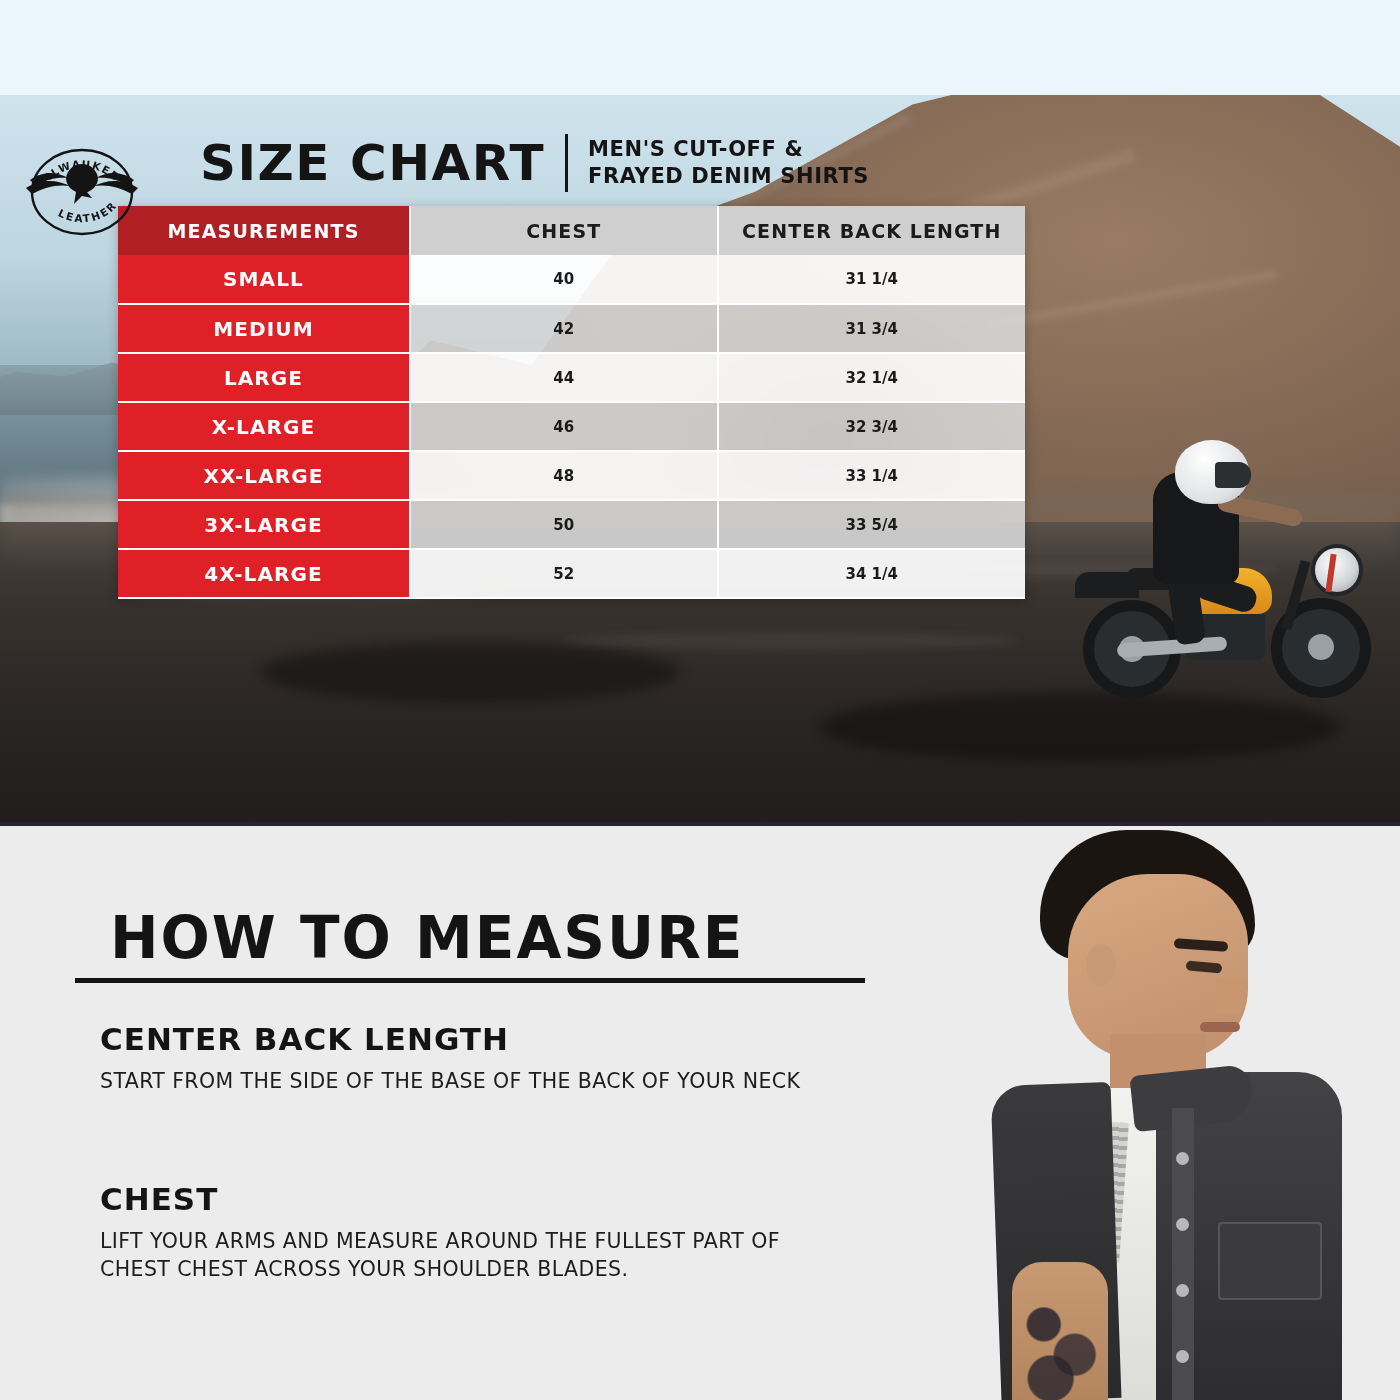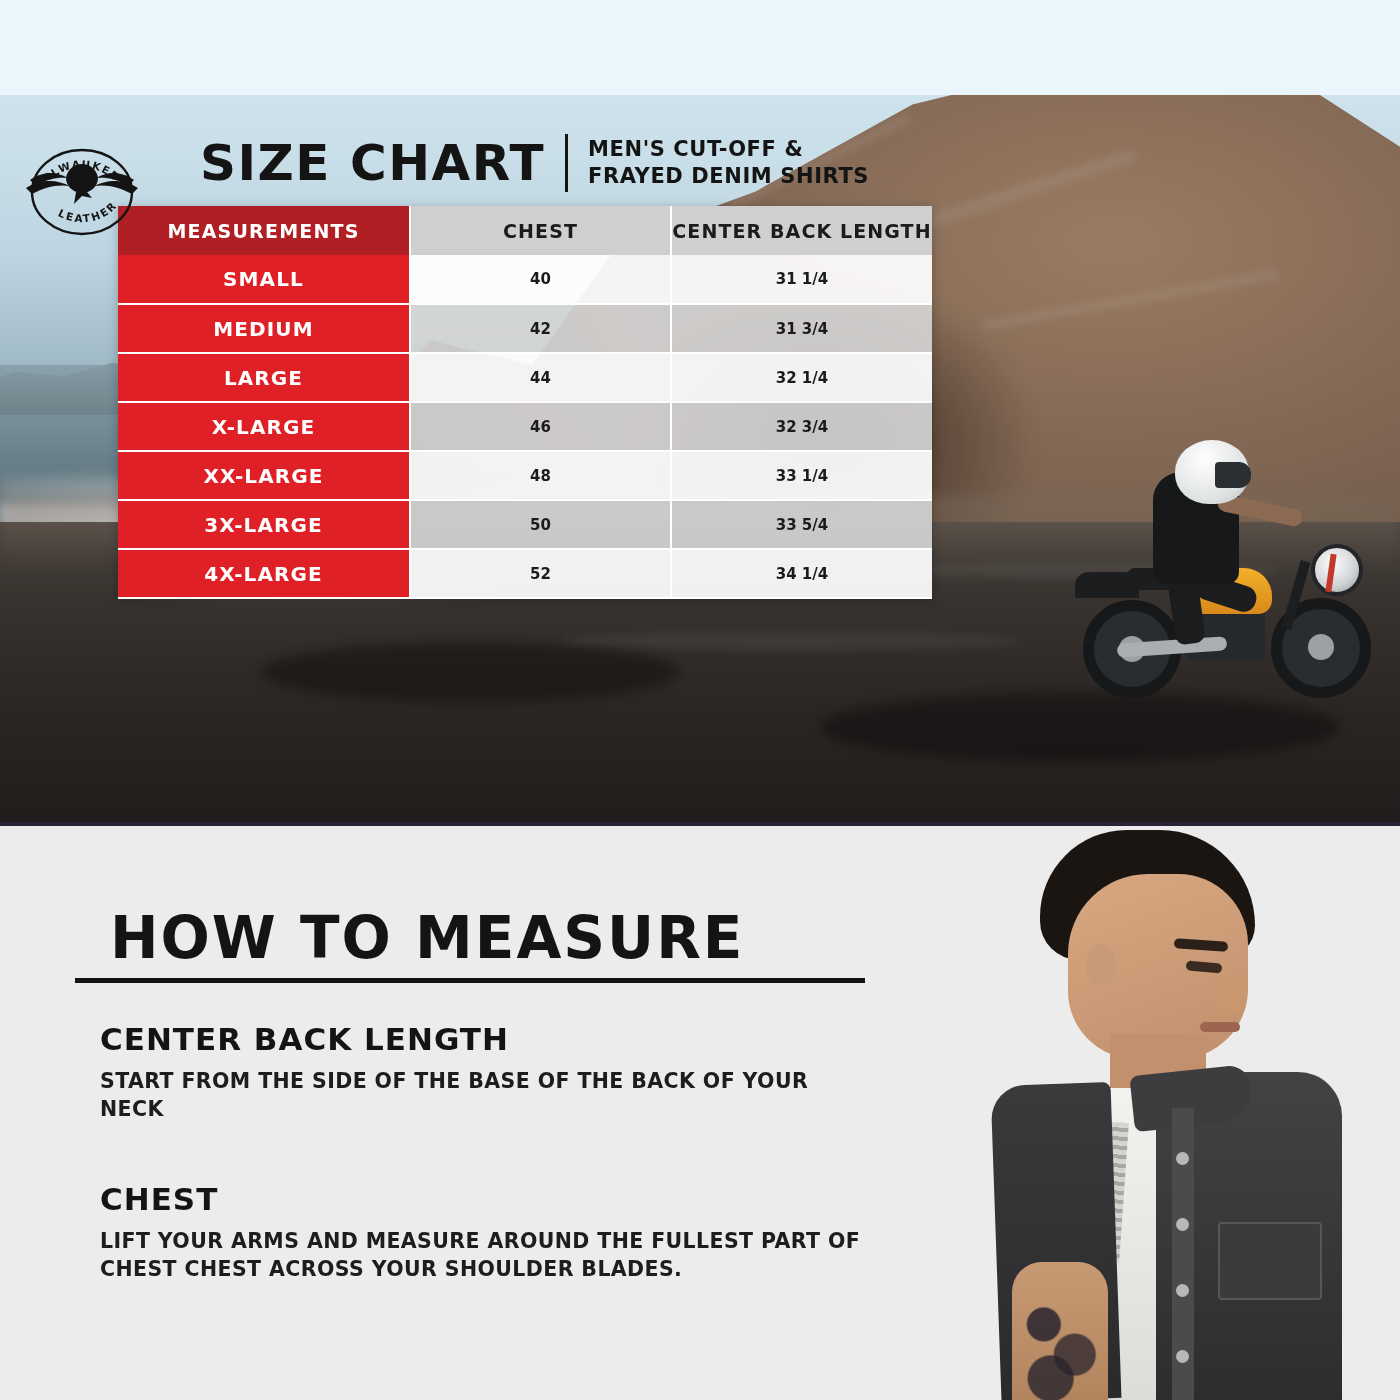--- a/index.html
+++ b/index.html
@@ -174,21 +174,21 @@
     font-weight: 800; font-size: 50px; letter-spacing: 1.5px;
     color: #141414; line-height: 1;
   }
   .divider-v { width: 3px; height: 58px; background: #141414; }
   .subtitle {
     font-family: "DejaVu Sans", sans-serif;
     font-weight: 700; font-size: 21px; line-height: 1.28; letter-spacing: .6px;
     color: #141414;
   }
   table.size-table {
-    width: 814px; border-collapse: collapse;
+    width: 907px; border-collapse: collapse;
     table-layout: fixed;
     box-shadow: 0 2px 10px rgba(0,0,0,.25);
   }
   table.size-table th, table.size-table td {
     height: 49px; text-align: center; vertical-align: middle;
   }
   th.meas-head {
     width: 292px; background: #b01f24; color: #fff;
     font-family: "DejaVu Sans", sans-serif;
     font-weight: 800; font-size: 19px; letter-spacing: 1.2px;
@@ -229,21 +229,21 @@
     position: absolute; left: 75px; top: 152px; width: 790px; height: 5px; background: #141414;
   }
   .sect { position: absolute; left: 100px; }
   .sect h3 {
     font-family: "DejaVu Sans", sans-serif;
     font-weight: 800; font-size: 31px; letter-spacing: 1px; color: #141414;
     margin-bottom: 10px;
   }
   .sect p {
     font-family: "DejaVu Sans", sans-serif;
-    font-weight: 700; font-size: 20.5px; line-height: 1.38; letter-spacing: .4px;
+    font-weight: 400; font-size: 20.5px; line-height: 1.38; letter-spacing: .4px;
     color: #1d1d1d; max-width: 775px;
   }
   #sect-cbl { top: 195px; }
   #sect-chest { top: 355px; }
 
   
   .model { position: absolute; right: 60px; bottom: 0; width: 440px; height: 578px; }
   .m-hair {
     position: absolute; left: 140px; top: 8px; width: 215px; height: 130px;
     background: #1b1512; border-radius: 100px 110px 40px 45px;

